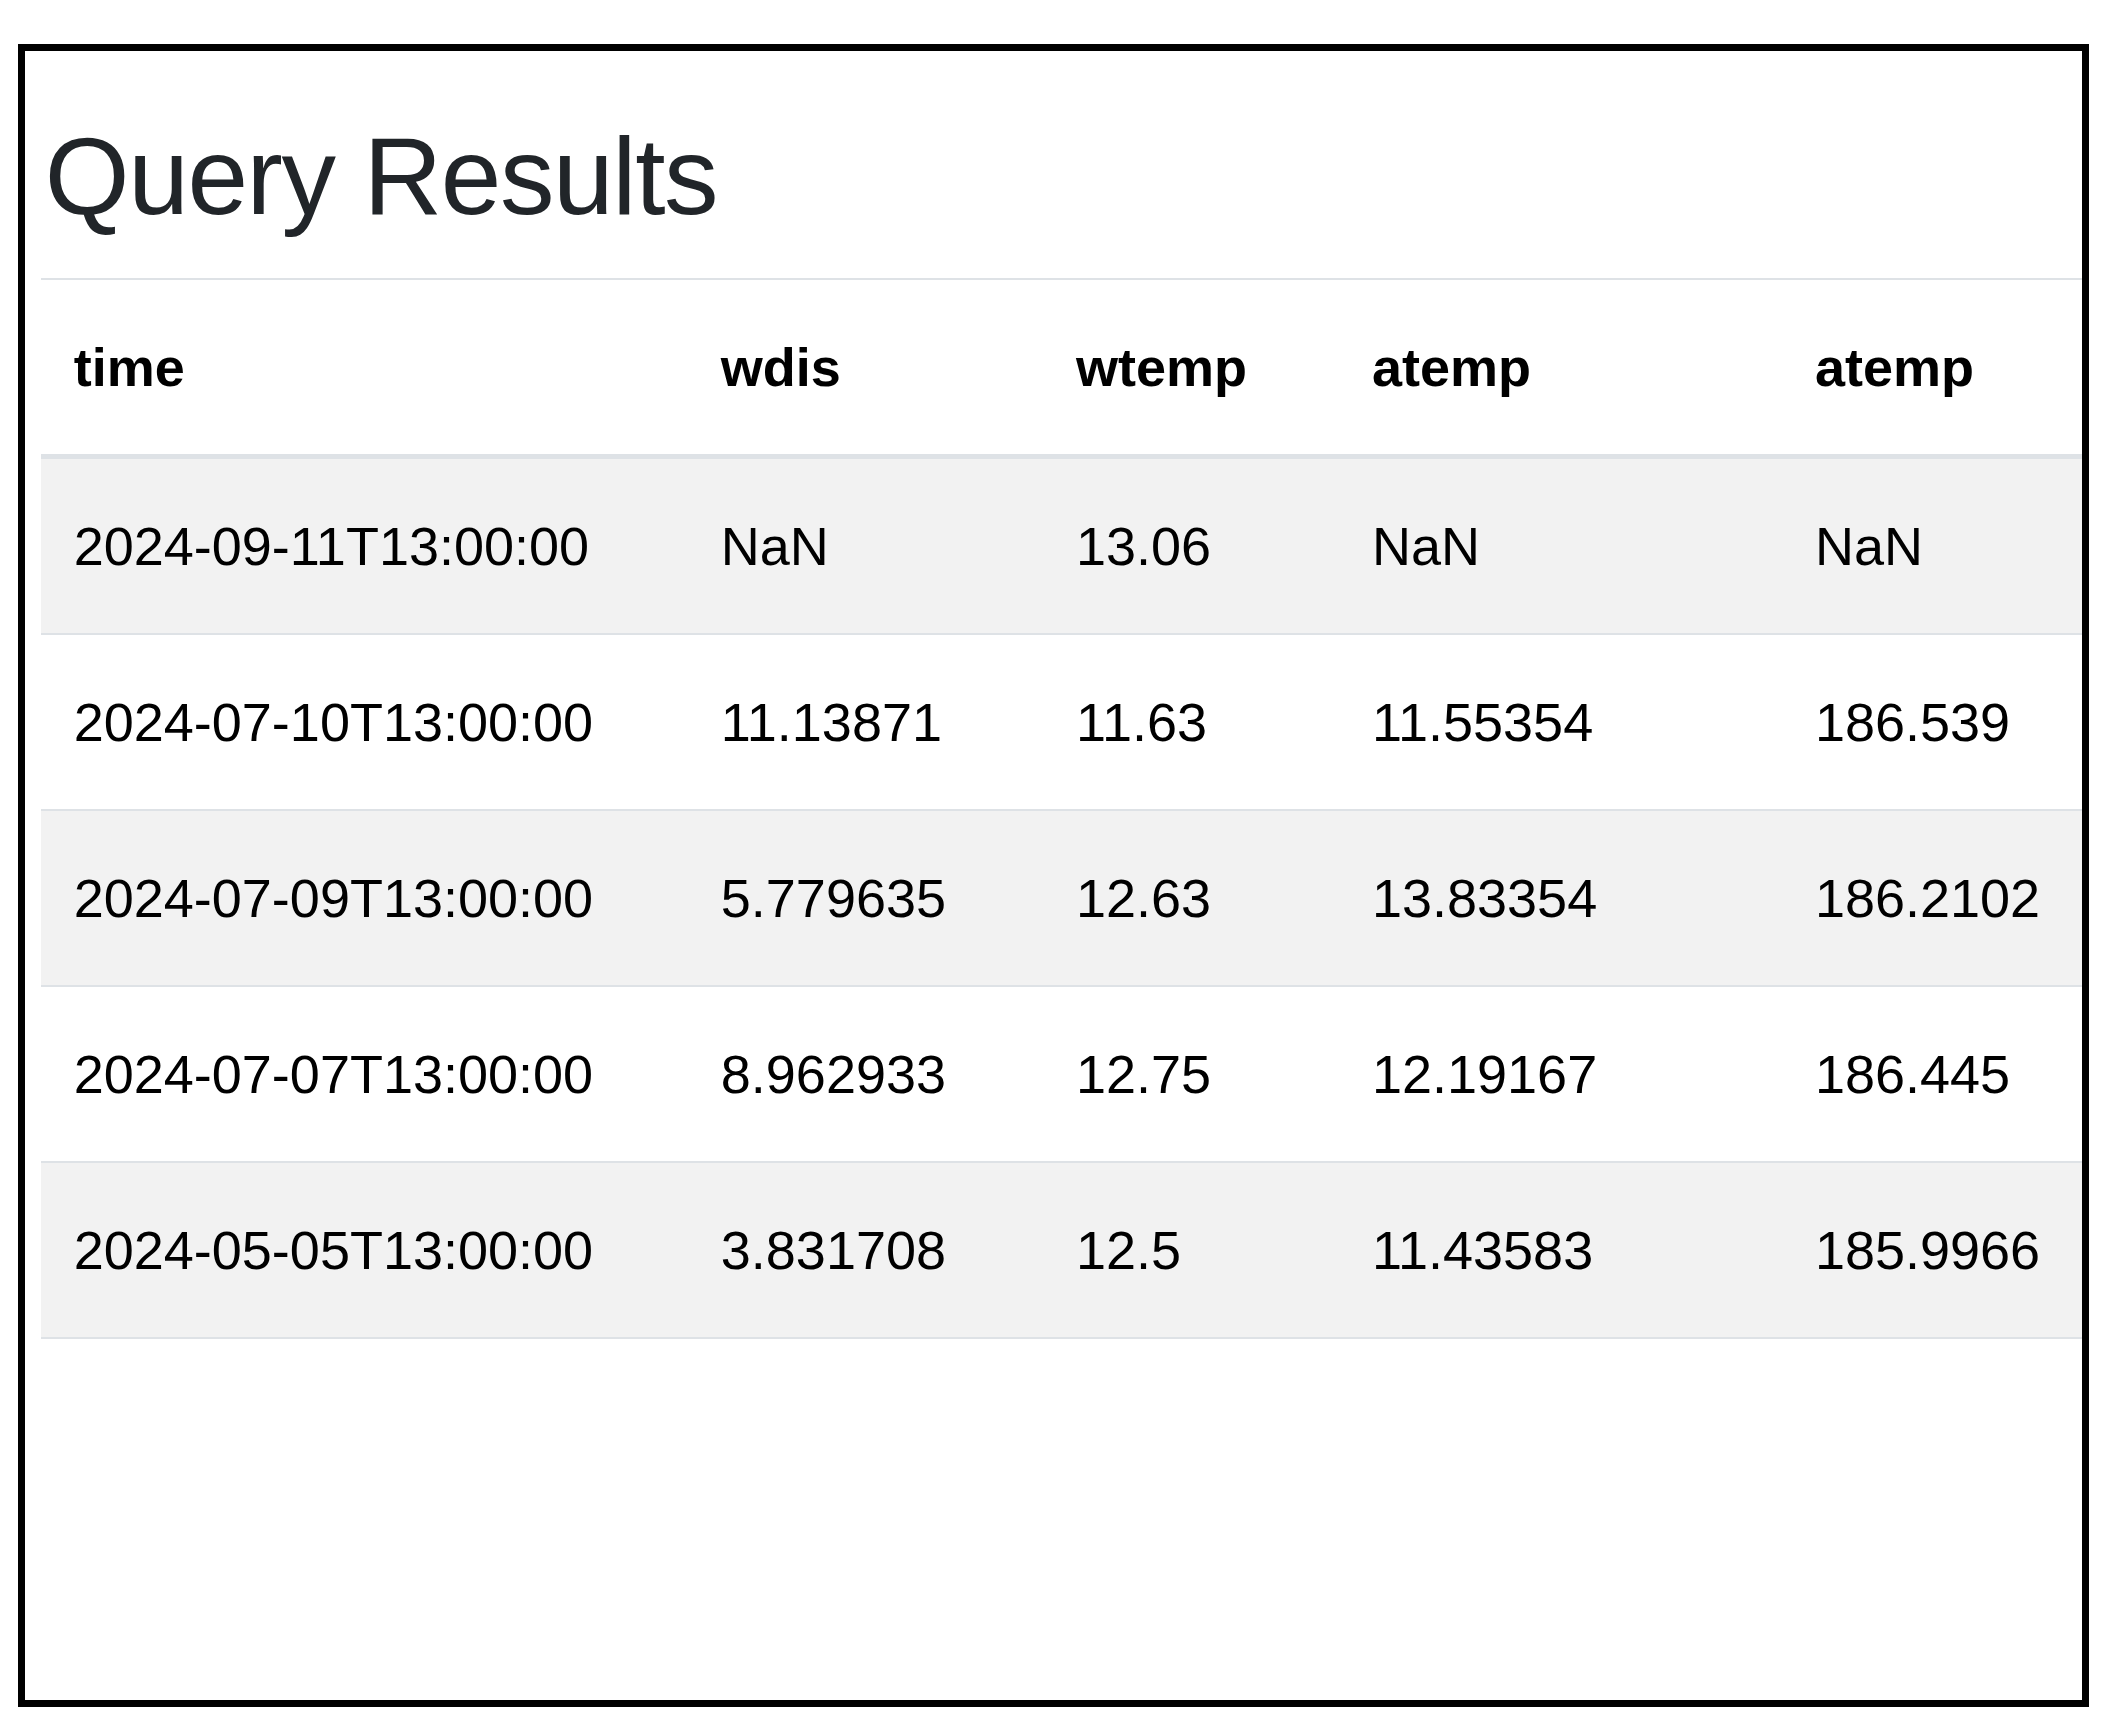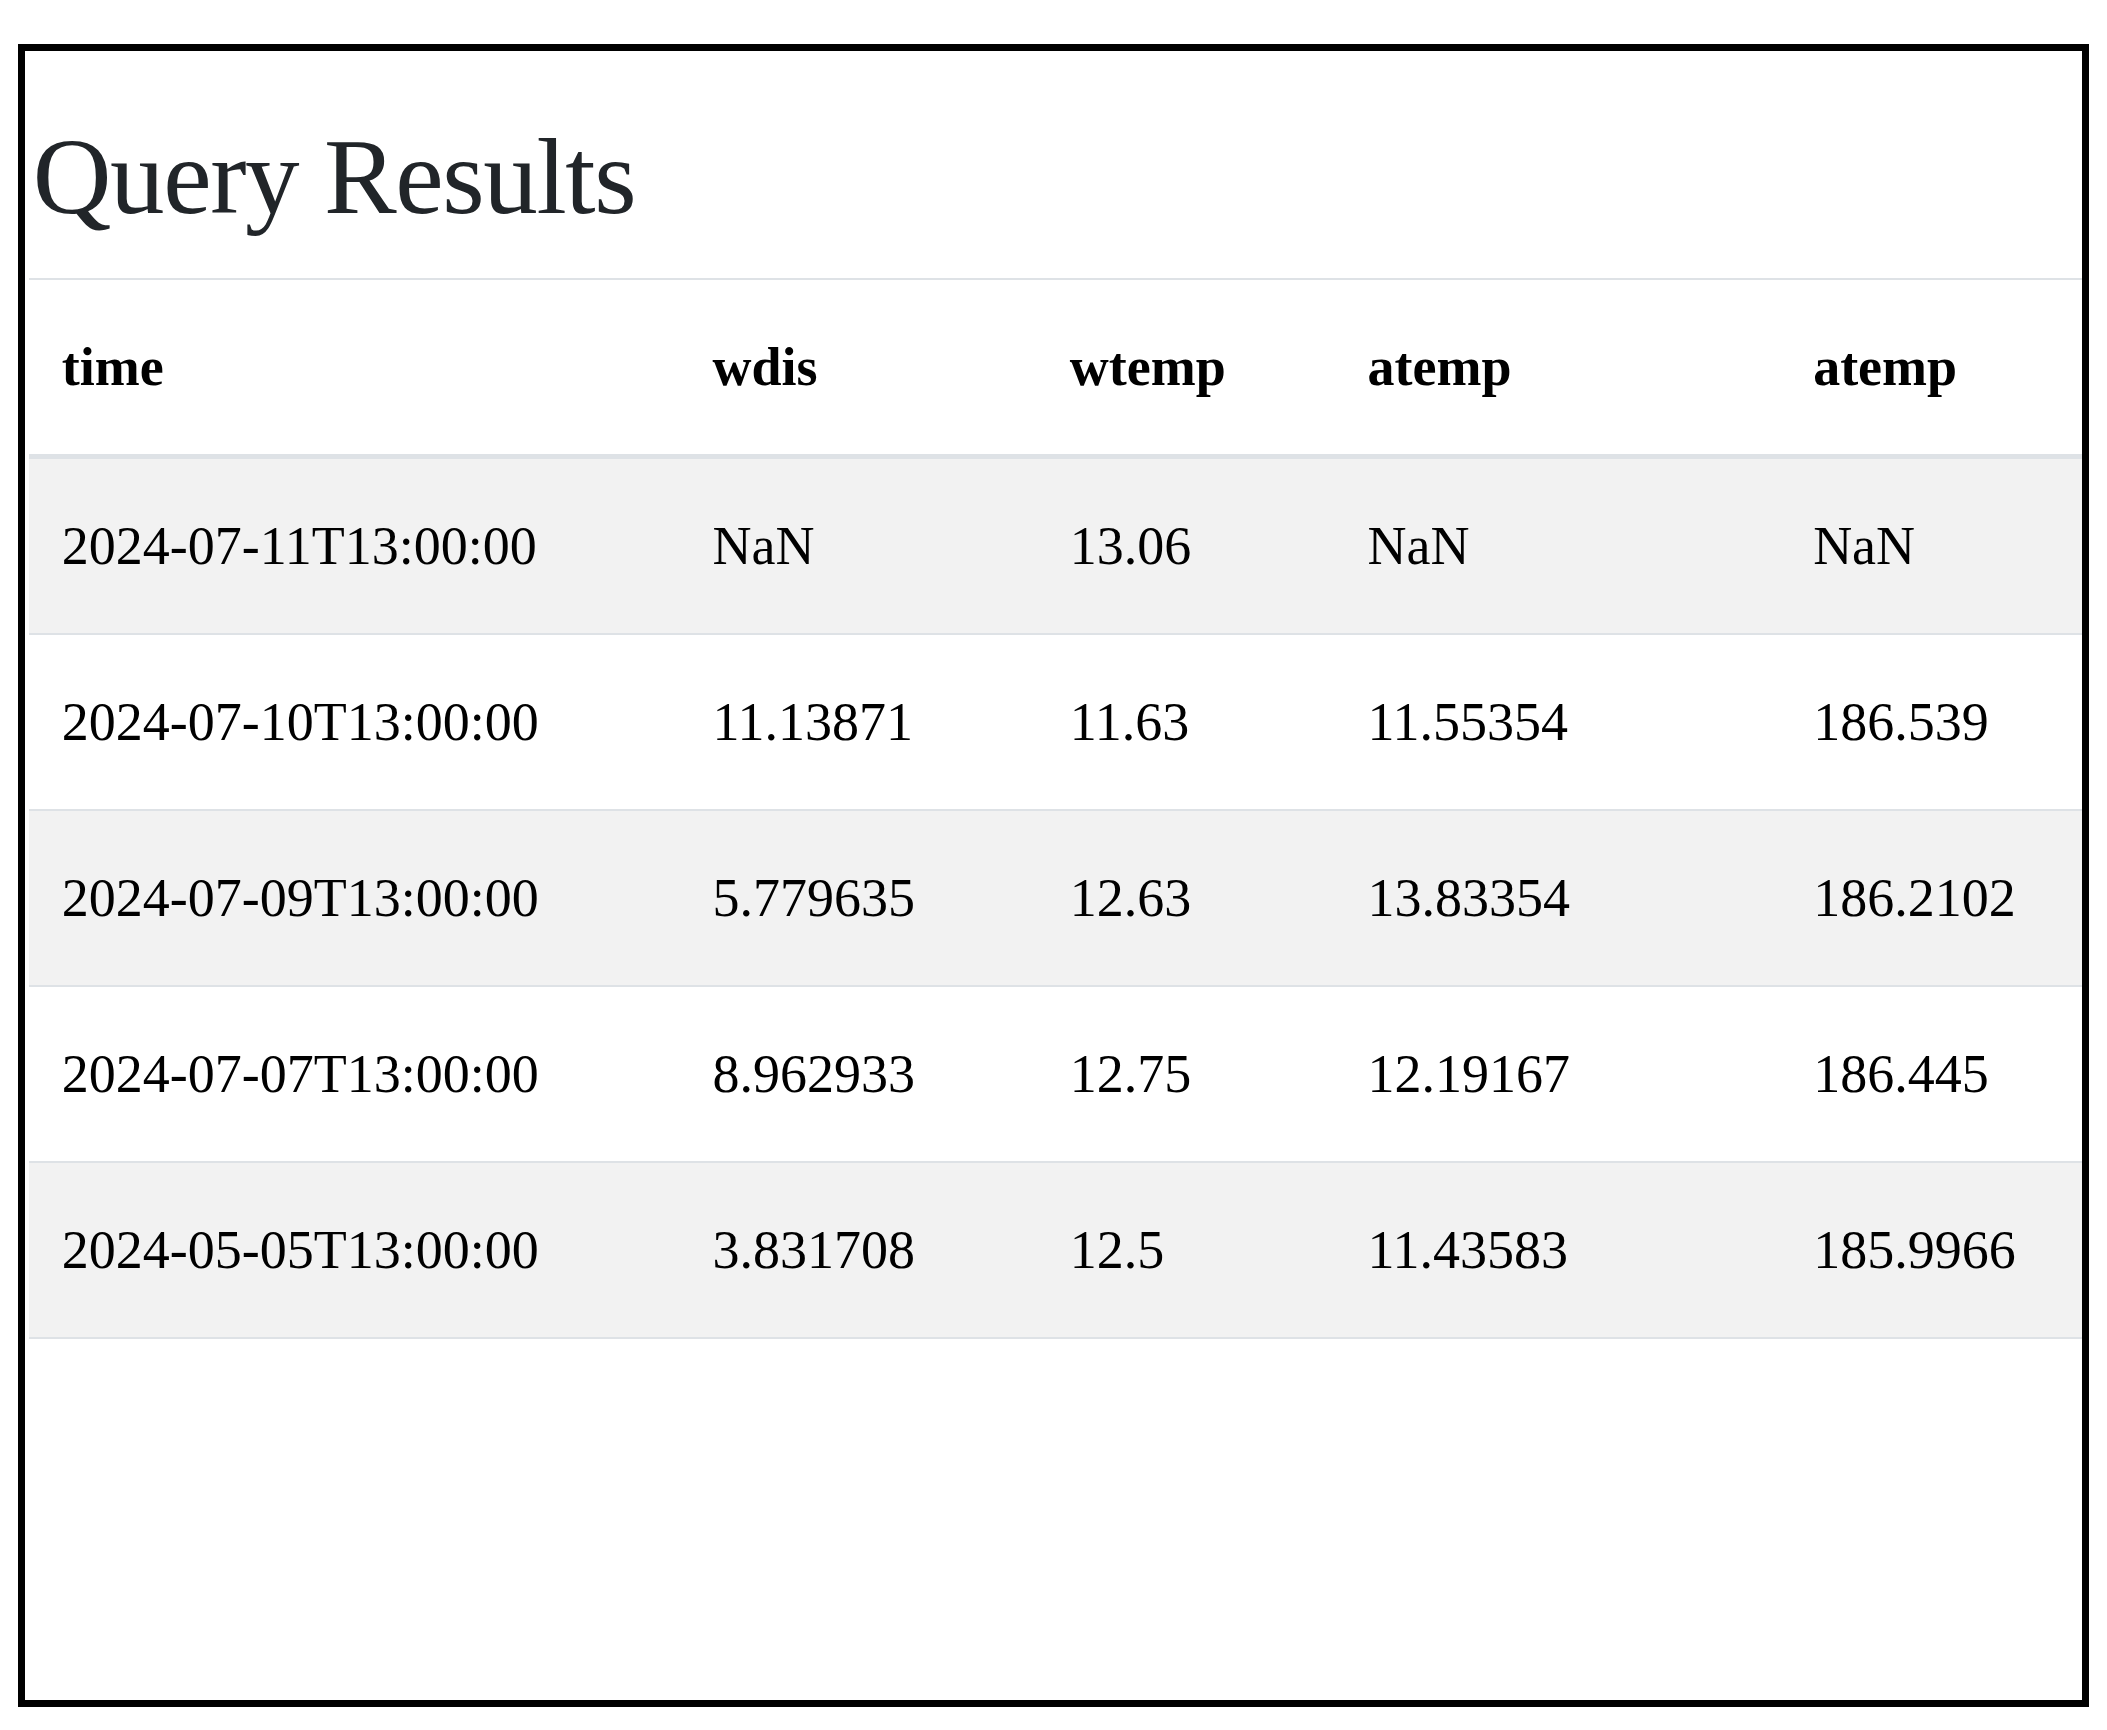--- a/index.html
+++ b/index.html
@@ -19,22 +19,21 @@
     position: absolute;
     left: 17.7px;
     top: 44px;
     right: 19px;
     bottom: 24.5px;
     border: 7.5px solid #000000;
     background: #ffffff;
     overflow: hidden;
   }
   .content {
-    padding: 63px 0 0 4px;
-    font-family: Liberation Serif, serif;
+    padding: 63px 0 0 16px;
   }
   h1.title {
     margin: 0 0 39px 0;
     padding-left: 4.1px;
     font-size: 109px;
     line-height: 125px;
     font-weight: 400;
     letter-spacing: -1.4px;
     color: #212529;
   }
@@ -87,21 +86,21 @@
         <tr>
             <th>time</th>
             <th>wdis</th>
             <th>wtemp</th>
             <th>atemp</th>
             <th>atemp</th>
           </tr>
       </thead>
       <tbody>
           <tr>
-            <td>2024-07-11T13:00:00</td>
+            <td>2024-09-11T13:00:00</td>
             <td>NaN</td>
             <td>13.06</td>
             <td>NaN</td>
             <td>NaN</td>
           </tr>
           <tr>
             <td>2024-07-10T13:00:00</td>
             <td>11.13871</td>
             <td>11.63</td>
             <td>11.55354</td>

